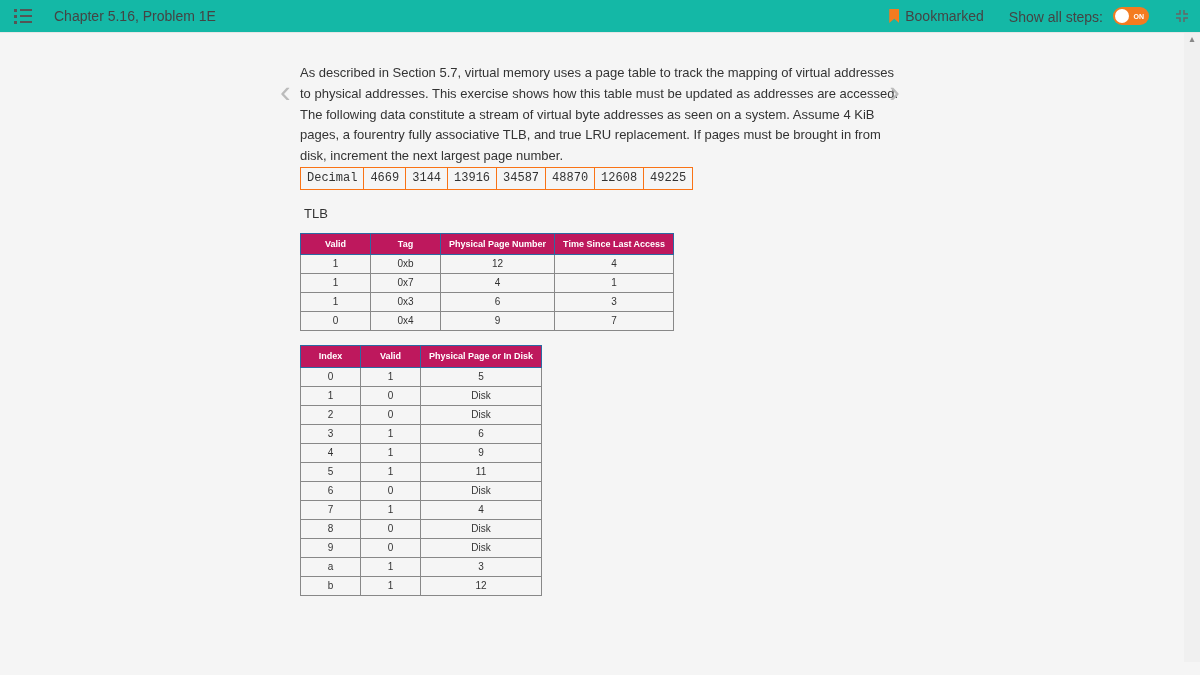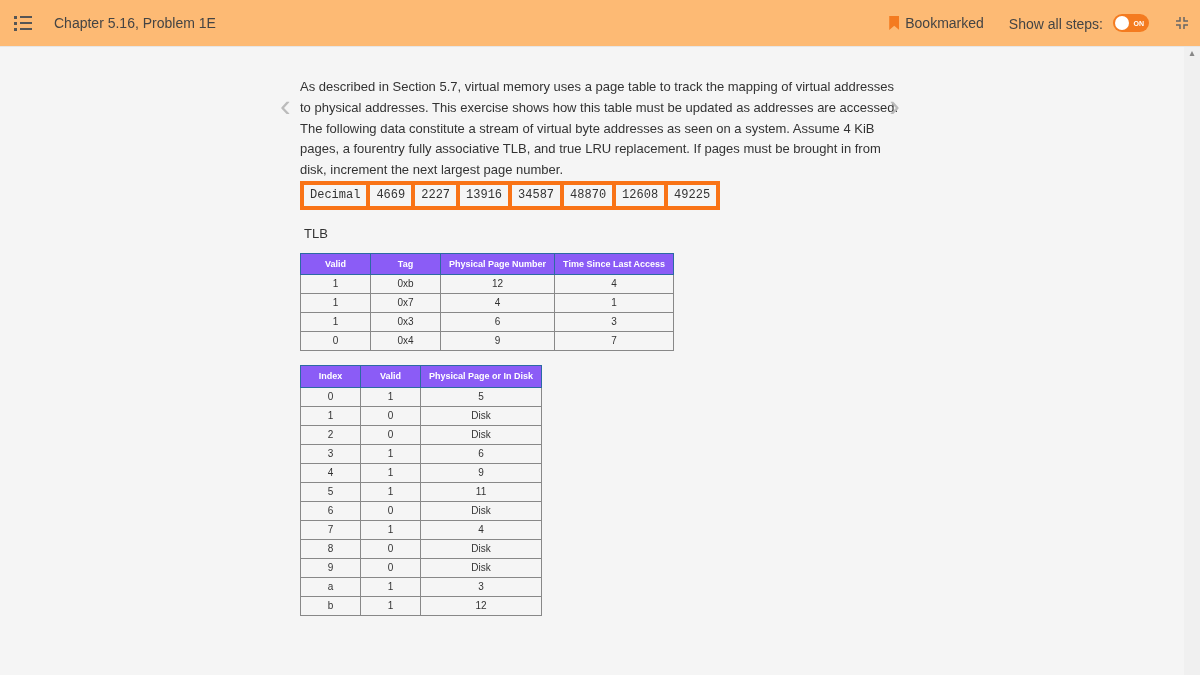--- a/index.html
+++ b/index.html
@@ -6,22 +6,22 @@
   body {
     font-family: -apple-system, BlinkMacSystemFont, "Segoe UI", Arial, sans-serif;
     background: #f5f5f5;
     width: 1200px;
     height: 675px;
     overflow: hidden;
     position: relative;
   }
   
   .header {
-    height: 47px;
-    background: #fdba74;
+    height: 33px;
+    background: #14b8a6;
     border-bottom: 1px solid #e6e6e6;
     display: flex;
     align-items: center;
     padding: 0 10px;
     font-size: 14px;
     color: #444;
   }
   .chapter-title { font-size: 14px; color: #444; }
   .header-right { margin-left: auto; display: flex; align-items: center; gap: 25px; }
   .bookmark {
@@ -68,33 +68,33 @@
   }
   .problem p.desc { }
   
   table.stream {
     border-collapse: collapse;
     font-family: "Courier New", monospace;
     font-size: 12px;
     margin-bottom: 14px;
   }
   table.stream td {
-    border: 4px solid #f97316;
+    border: 1px solid #f97316;
     padding: 1px 6px;
     white-space: nowrap;
   }
   .section-title { font-size: 13px; margin: 6px 0 8px 4px;}
   
   table.tlb, table.pt {
     border-collapse: collapse;
     font-size: 10px;
     margin-bottom: 14px;
   }
   table.tlb th, table.pt th {
-    background: #8b5cf6;
+    background: #be185d;
     color: #fff;
     font-weight: bold;
     border: 1px solid #2b6aa3;
     padding: 3px 8px;
     text-align:center;
     font-size:9px;
   }
   table.tlb td, table.pt td {
     border: 1px solid #888;
     padding: 1px 8px;
@@ -156,21 +156,21 @@
   <div class="nav-right">›</div>
 
   <div class="problem">
     <p class="desc">As described in Section 5.7, virtual memory uses a page table to track the mapping of virtual addresses to physical addresses. This exercise shows how this table must be updated as addresses are accessed. The following data constitute a stream of virtual byte addresses as seen on a system. Assume 4 KiB pages, a fourentry fully associative TLB, and true LRU replacement. If pages must be brought in from disk, increment the next largest page number.</p>
 
     <table class="stream">
       <tbody id="stream-body">
           <tr>
             <td>Decimal</td>
             <td>4669</td>
-            <td>2227</td>
+            <td>3144</td>
             <td>13916</td>
             <td>34587</td>
             <td>48870</td>
             <td>12608</td>
             <td>49225</td>
           </tr>
         </tbody>
     </table>
 
     <div class="section-title">TLB</div>

